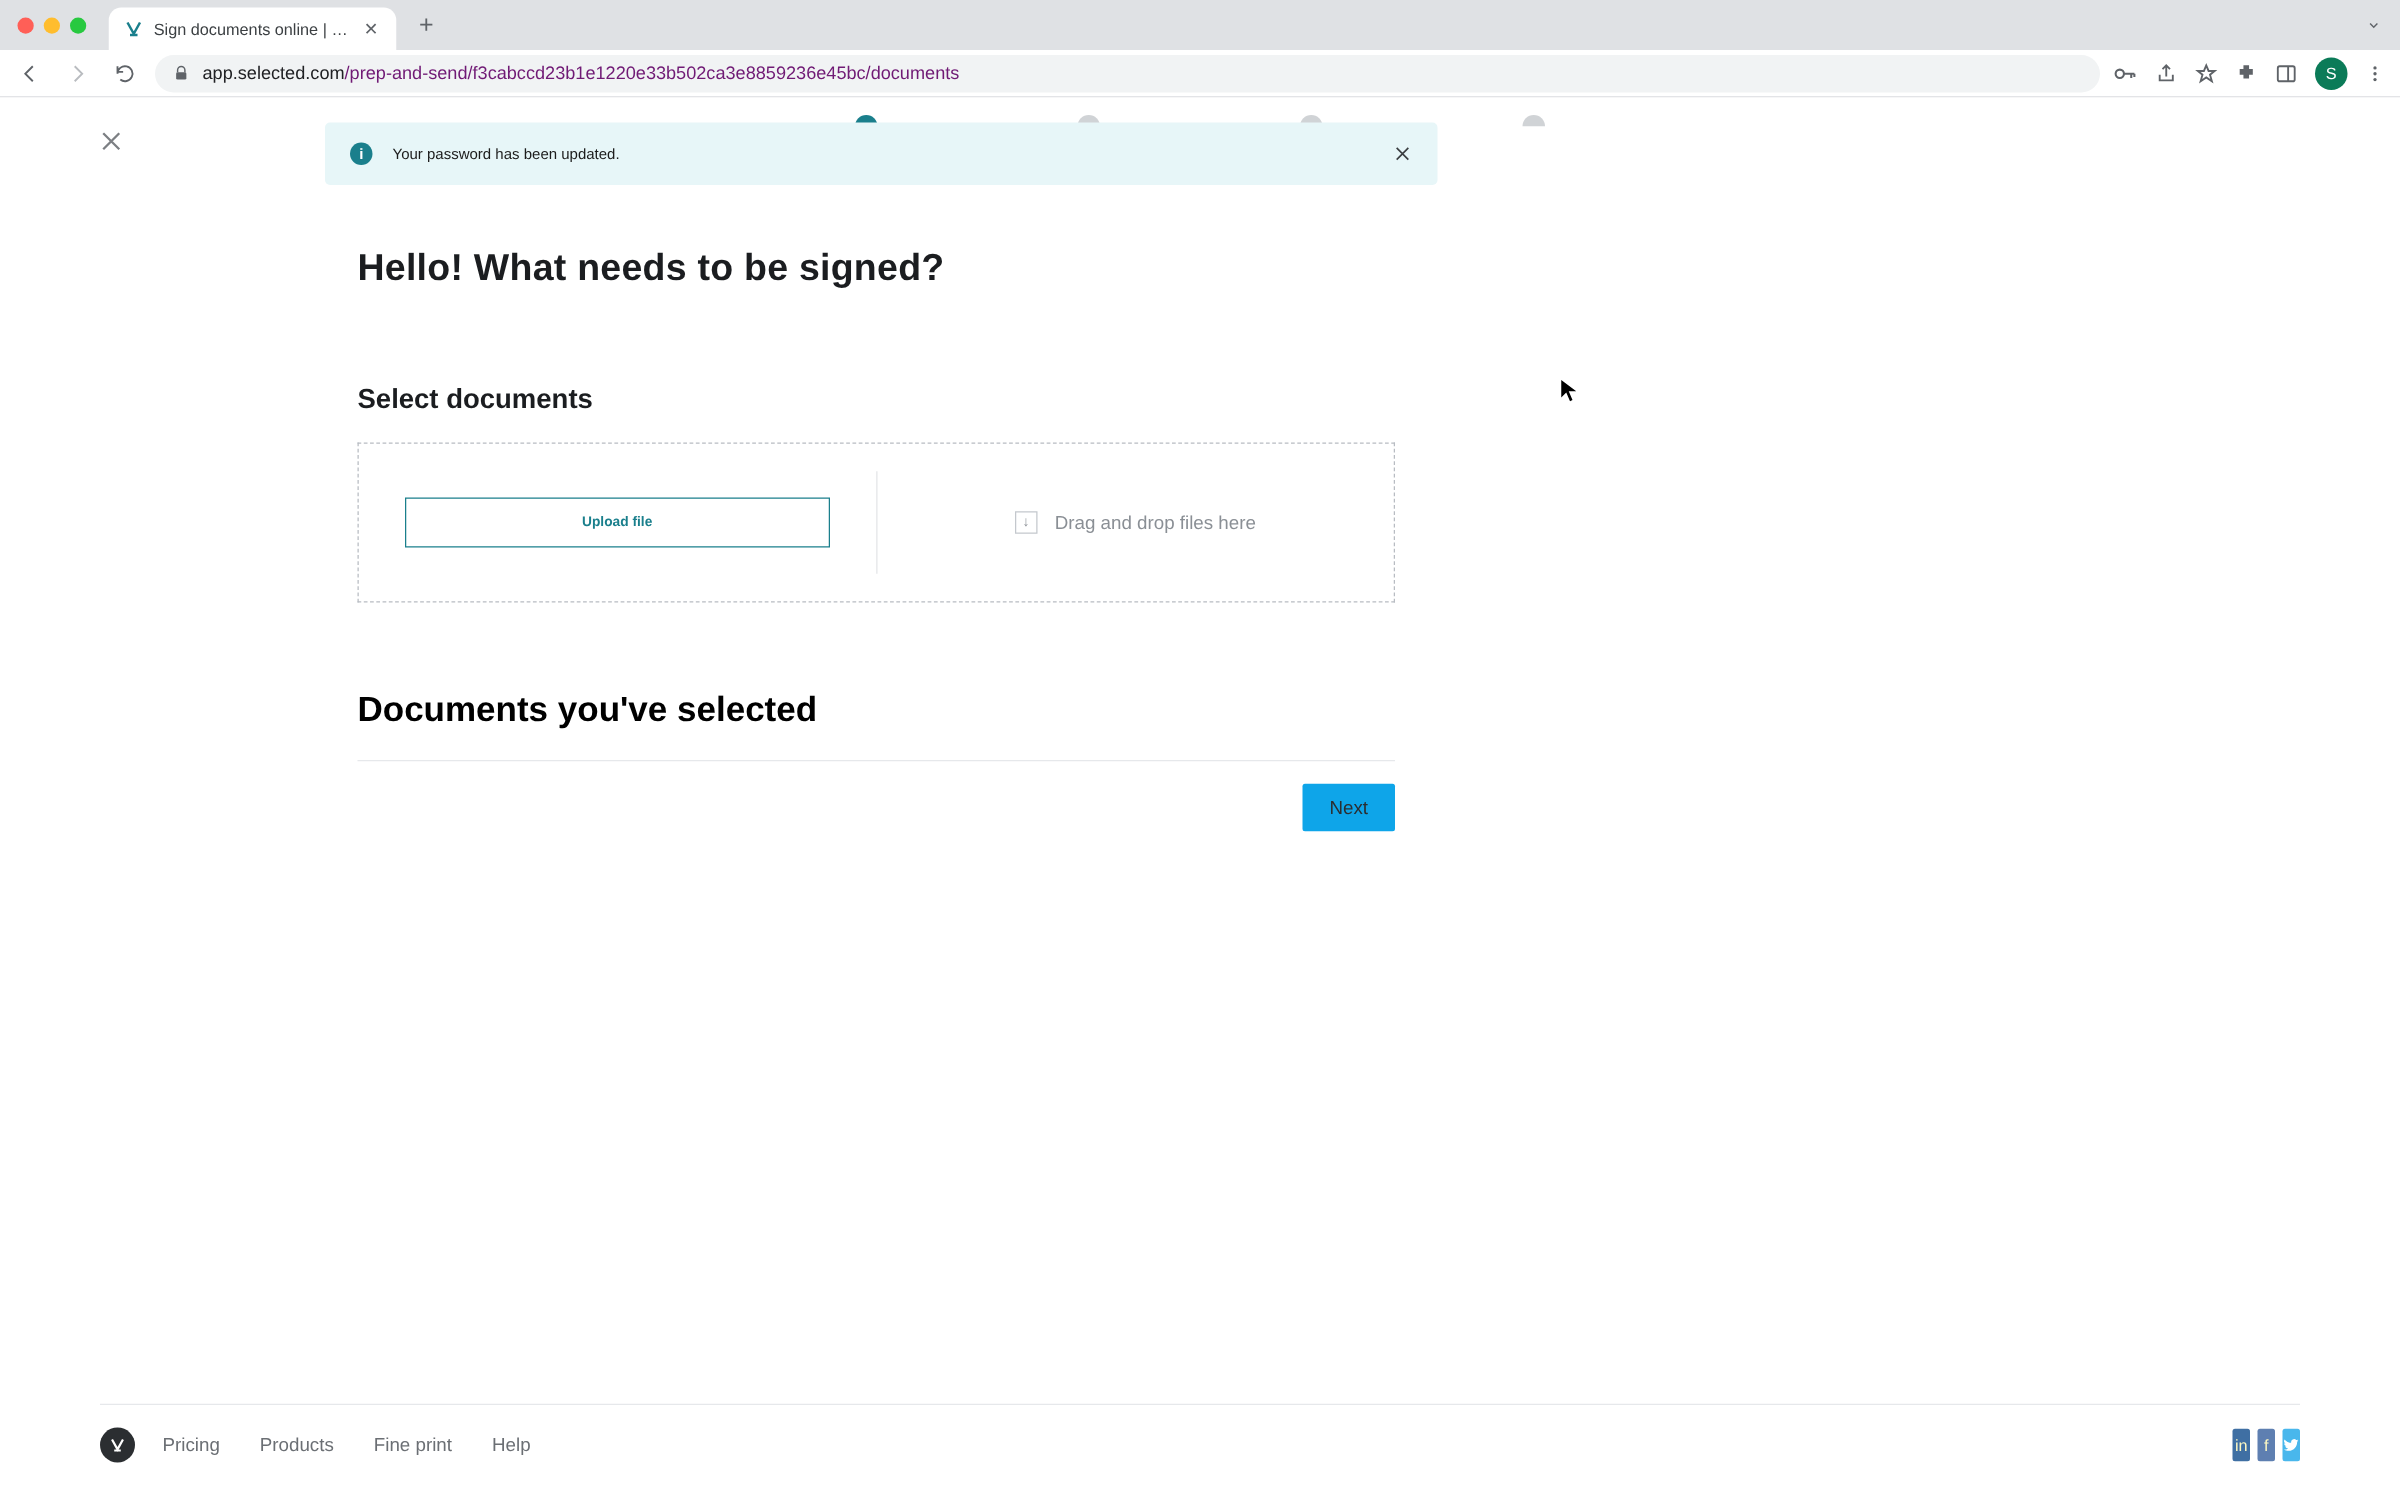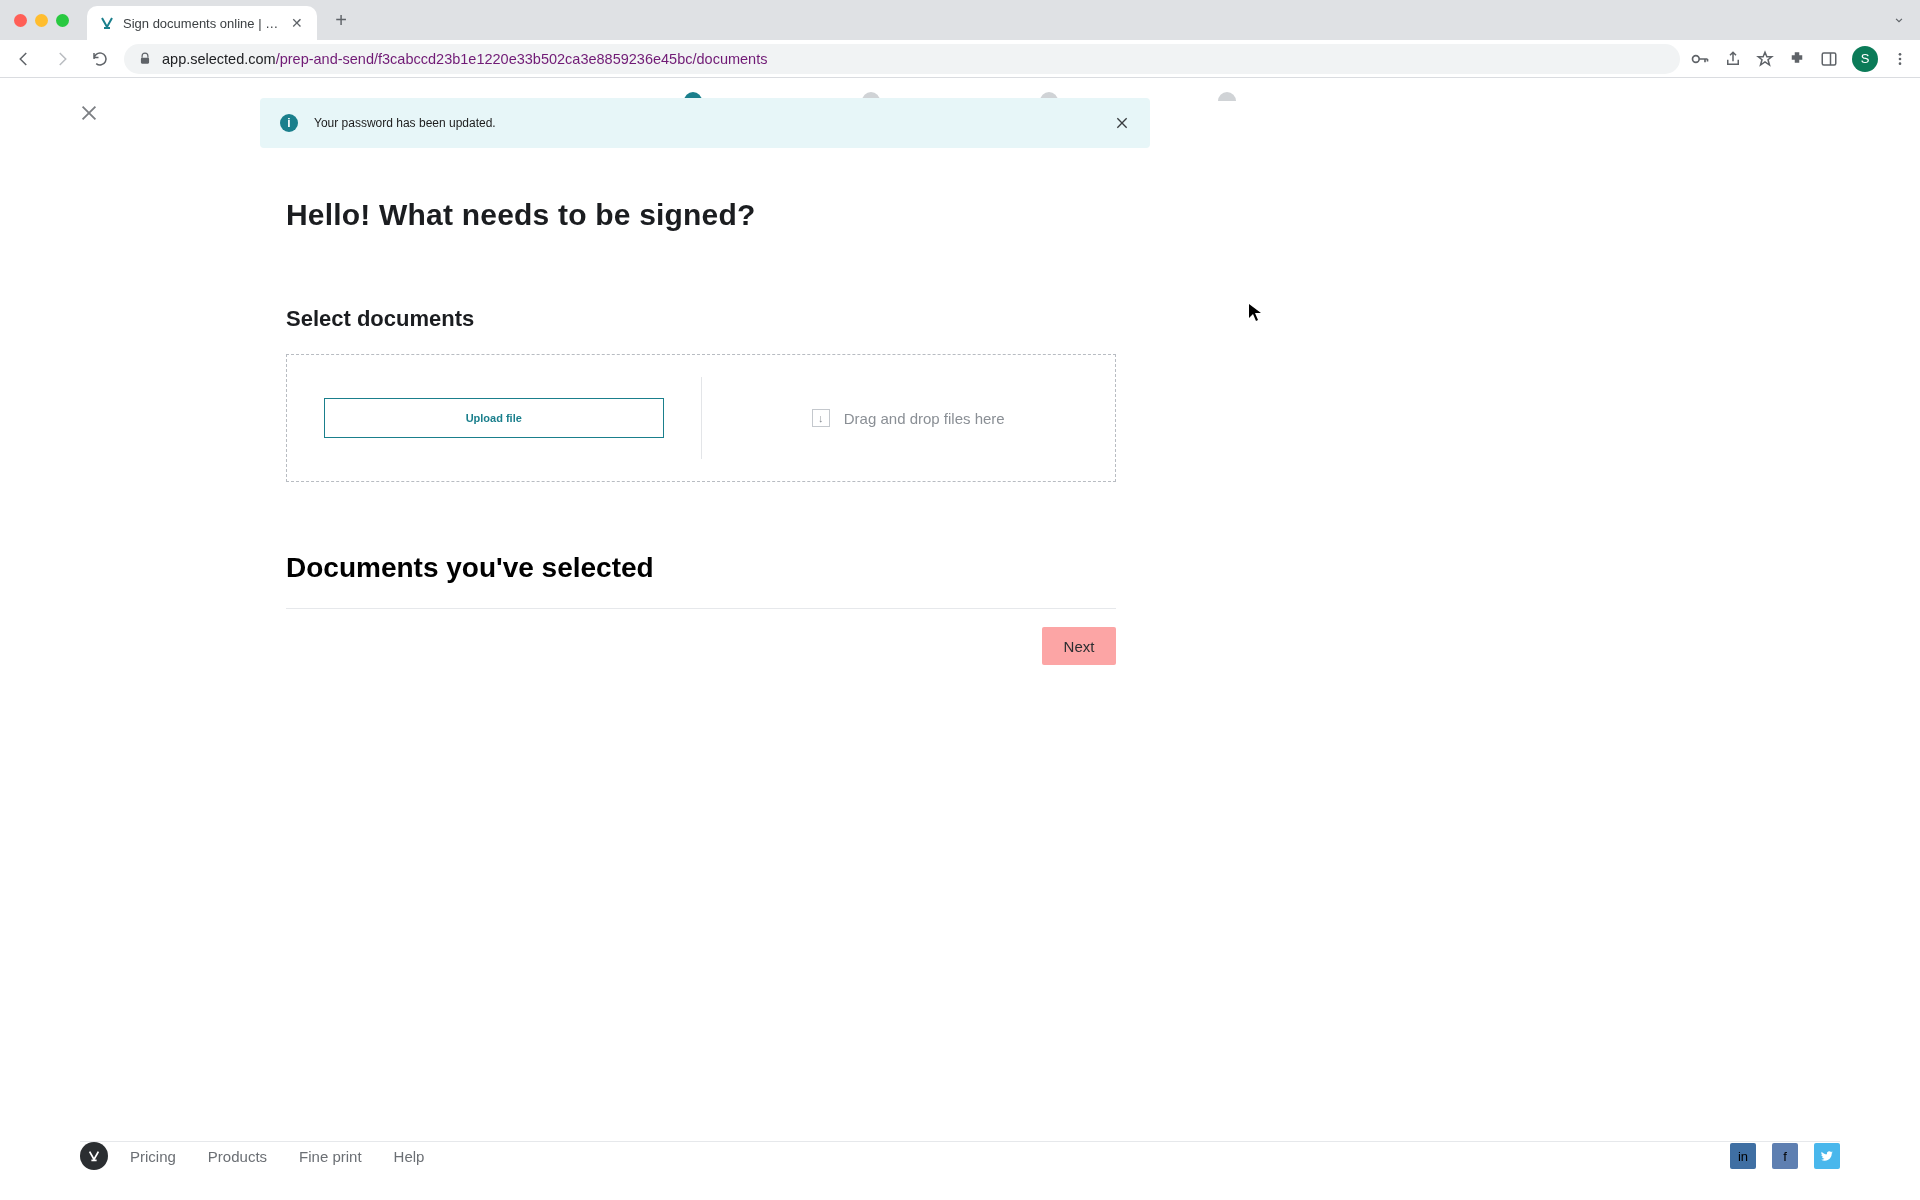--- a/index.html
+++ b/index.html
@@ -40,27 +40,27 @@
   .dropzone { margin-top:22px; border:1px dashed #b8bcc2; height:128px; display:flex; align-items:stretch;}
   .dz-left { flex:1; display:flex; align-items:center; justify-content:center;}
   .upload-btn { width:340px; height:40px; border:1.5px solid #1a7f8c; color:#1a7f8c; background:#fff; font-size:11px; font-weight:600; display:flex; align-items:center; justify-content:center; cursor:pointer;}
   .dz-divider{ width:1px; background:#e3e5e8; margin:22px 0;}
   .dz-right { flex:1; display:flex; align-items:center; justify-content:center; gap:14px; color:#8a8f95; font-size:15px;}
   .dz-right .dl-ico{ width:18px;height:18px;border:1px solid #c4c8cd; display:flex;align-items:center;justify-content:center; color:#8a8f95; font-size:11px;}
   .sel-title{ font-size:28px; font-weight:700; margin-top:70px;}
   .sel-sub{ font-size:15px; color:#5a5e63; margin-top:6px;}
   .divider{ height:1px; background:#e6e8eb; margin-top:24px;}
   .next-row{ display:flex; justify-content:flex-end; margin-top:18px;}
-  .next-btn{ background:#fca5a5; color:#2b2e31; width:74px; height:38px; display:flex; align-items:center; justify-content:center; font-size:15px; border-radius:2px;}
-  
-  .footer { position:absolute; left:80px; right:80px; bottom:30px; border-top:1px solid #e6e8eb; display:flex; align-items:center;}
+  .next-btn{ background:#0ea5e9; color:#2b2e31; width:74px; height:38px; display:flex; align-items:center; justify-content:center; font-size:15px; border-radius:2px;}
+  
+  .footer { position:absolute; left:80px; right:80px; bottom:30px; border-top:1px solid #e6e8eb; padding-top:18px; display:flex; align-items:center;}
   .footer .logo{ width:28px;height:28px;border-radius:50%;background:#2b2e31;color:#fff;display:flex;align-items:center;justify-content:center; margin-right:22px;}
   .footer .links{ display:flex; gap:32px; color:#6b6f74; font-size:15px;}
   .footer .socials{ margin-left:auto; display:flex; gap:6px;}
-  .footer .socials .s{ width:26px;height:26px; color:#000000; display:flex;align-items:center;justify-content:center; font-size:13px; border-radius:2px;margin-left:10px;}
+  .footer .socials .s{ width:14px;height:26px; color:#fef9c3; display:flex;align-items:center;justify-content:center; font-size:13px; border-radius:2px;}
   .s.in{background:#3f6fa3;} .s.fb{background:#5e7fb1;} .s.tw{background:#49b7ec;}
   
   .cursor{position:absolute; left:1248px; top:225px; width:14px; height:20px;}
   svg{display:block;}
 </style>
 </head>
 <body>
 
 <div class="browser-chrome">
   <div class="traffic">

